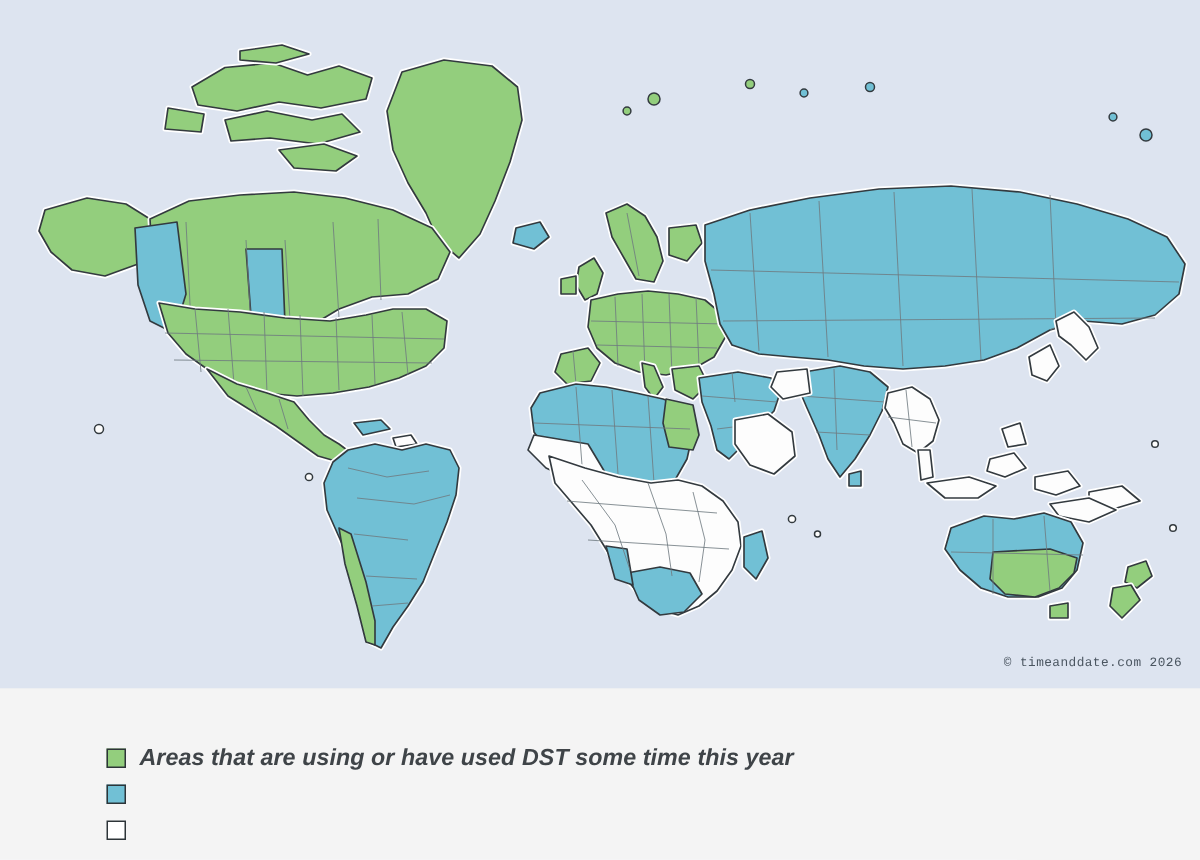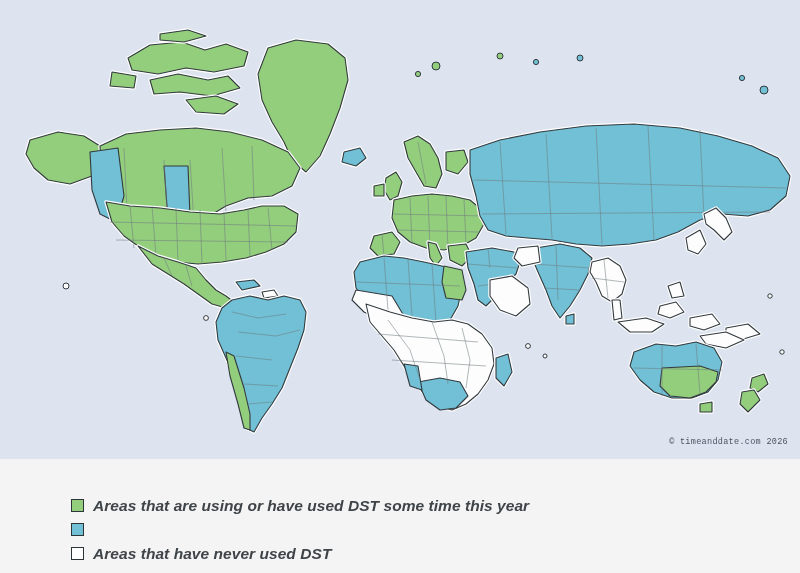--- a/index.html
+++ b/index.html
@@ -326,18 +326,17 @@
       <span class="swatch" style="background:#93ce7d"></span>
       <span class="legend-label">Areas that are using or have used DST some time this year</span>
     </div>
 
     <div class="legend-row">
       <span class="swatch" style="background:#71c0d5"></span>
     </div>
 
     <div class="legend-row">
       <span class="swatch" style="background:#ffffff"></span>
-      <span class="legend-label">Areas that have never used DST</span>
     </div>
 
   </div>
 
 </div>
 
 </body></html>

